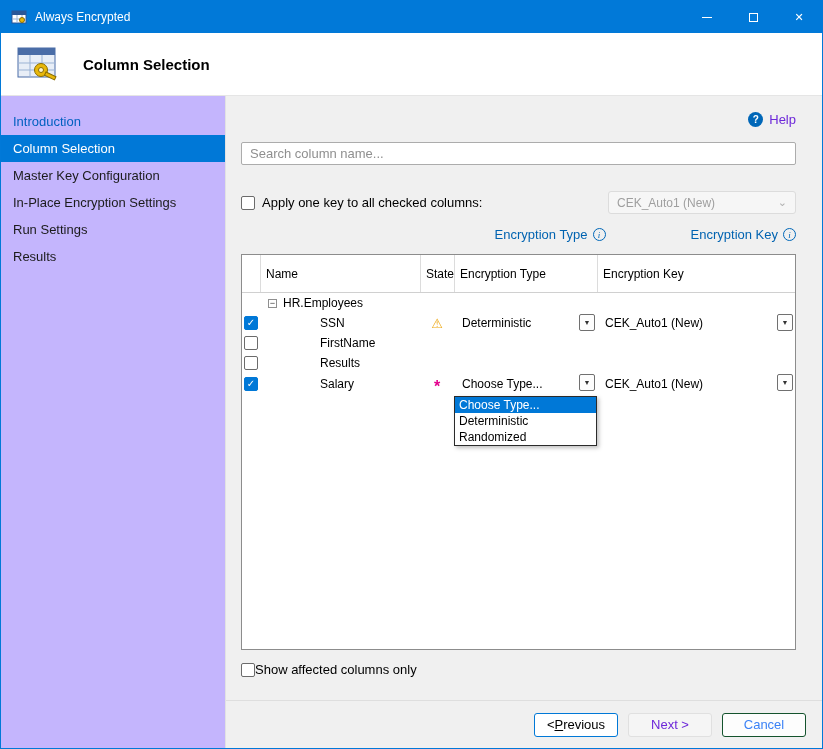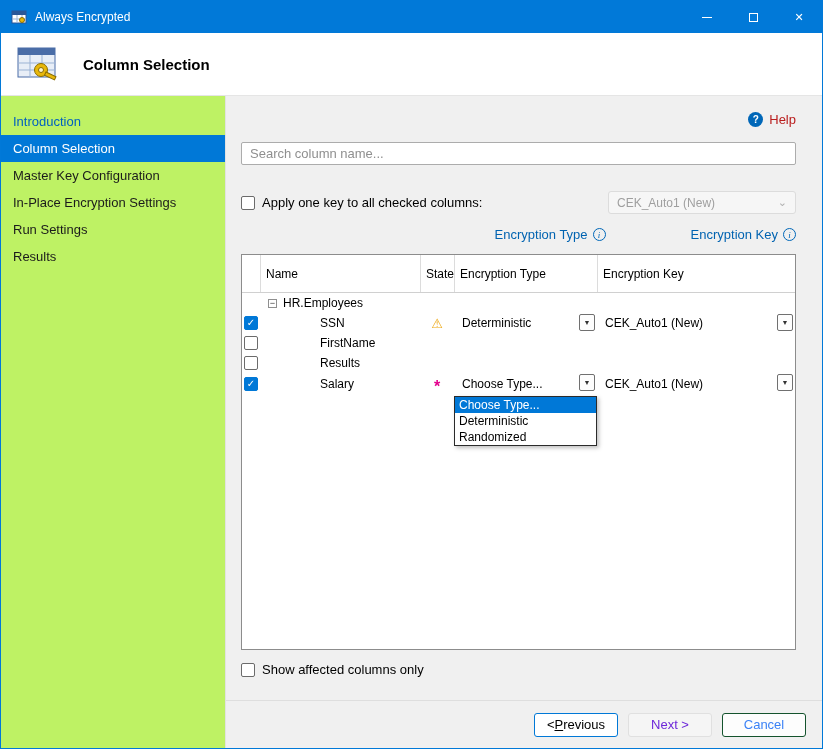--- a/index.html
+++ b/index.html
@@ -15,31 +15,31 @@
   .win-controls{ margin-left:auto; display:flex; height:100%; }
   .win-btn{ width:46px; height:100%; display:flex; align-items:center; justify-content:center; color:#fff; font-size:11px; cursor:default; }
   .glyph-min{ width:10px; height:1px; background:#fff; display:block; }
   .glyph-max{ width:9px; height:9px; border:1px solid #fff; display:block; }
   
   .header{ flex:0 0 63px; background:#fff; display:flex; align-items:center; border-bottom:1px solid #e5e5e5; }
   .header-icon{ margin:0 22px 0 14px; display:inline-flex; }
   .header h1{ font-size:15px; font-weight:bold; color:#000; }
   
   .body{ flex:1; display:flex; min-height:0; }
-  .sidebar{ flex:0 0 225px; background:#bef264; border-right:1px solid #e2e2e2; padding-top:12px; }
+  .sidebar{ flex:0 0 225px; background:#c4b5fd; border-right:1px solid #e2e2e2; padding-top:12px; }
   .nav-item{ font-size:13px; padding:6px 12px; color:#1b1b1b; cursor:default; }
   .nav-item.visited{ color:#0060c0; }
   .nav-item.current{ background:#0078d7; color:#fff; }
   .right{ flex:1; display:flex; flex-direction:column; min-width:0; }
   .main{ flex:1; padding:0 26px 0 15px; min-height:0; }
   
   .help-row{ display:flex; justify-content:flex-end; align-items:center; gap:6px; padding-top:12px; height:34px; }
   .help-icon{ width:15px; height:15px; border-radius:50%; background:#0067b8; color:#fff; font-size:10px; font-weight:bold;
               display:inline-flex; align-items:center; justify-content:center; }
-  .help-link{ color:#b91c1c; font-size:13px; text-decoration:none; }
+  .help-link{ color:#6d28d9; font-size:13px; text-decoration:none; }
   
   .search{ width:100%; height:23px; margin-top:12px; border:1px solid #acacac; border-radius:2px;
            font-size:13px; padding:0 8px; color:#222; background:#fff; font-family:"Liberation Sans", sans-serif; }
   .search::placeholder{ color:#8f8f8f; }
   
   .apply-row{ margin-top:26px; display:flex; align-items:center; gap:7px; font-size:13px; }
   .cb{ width:14px; height:14px; border:1px solid #6b6b6b; background:#fff; border-radius:2px; flex:0 0 14px;
        display:inline-flex; align-items:center; justify-content:center; }
   .cb.checked{ background:#0078d7; border-color:#0078d7; color:#fff; font-size:10px; line-height:1; }
   .combo-disabled{ margin-left:auto; width:188px; height:23px; display:flex; align-items:center; padding:0 8px;
@@ -70,21 +70,21 @@
   .req{ color:#e3008c; font-size:16px; font-weight:bold; line-height:1; margin-top:6px; }
   .cell-combo{ position:relative; display:flex; align-items:center; padding-left:8px; height:100%; white-space:nowrap; overflow:hidden; }
   .combo-btn{ position:absolute; right:2px; top:1px; width:16px; height:17px; border:1px solid #707070; background:#fdfdfd;
               border-radius:2px; display:flex; align-items:center; justify-content:center; font-size:7px; color:#333; }
   
   .open-dropdown{ position:absolute; left:212px; top:141px; width:143px; background:#fff; border:1px solid #2b2b2b;
                   box-shadow:2px 2px 4px rgba(0,0,0,0.25); z-index:5; }
   .dd-option{ height:16px; line-height:16px; padding:0 4px; font-size:12px; color:#000; white-space:nowrap; overflow:hidden; }
   .dd-option.selected{ background:#0078d7; color:#fff; }
   
-  .show-affected{ margin-top:12px; display:flex; align-items:center; gap:7px; font-size:13px; }
+  .show-affected{ margin-top:12px; display:flex; align-items:center; font-size:13px; }
   
   .footer{ flex:0 0 48px; background:#f0f0f0; border-top:1px solid #dedede; display:flex; align-items:center;
            justify-content:flex-end; gap:10px; padding-right:16px; }
   .btn{ height:24px; min-width:84px; font-size:13px; border-radius:3px; font-family:"Liberation Sans", sans-serif;
         display:inline-flex; align-items:center; justify-content:center; padding:0 10px; cursor:default; }
   .btn-previous{ background:#fff; border:1px solid #0078d7; color:#000; }
   .btn-next{ background:#f5f5f5; border:1px solid #e0e0e0; color:#6d28d9; }
   .btn-cancel{ background:#fdfdfd; border:1px solid #14532d; color:#3b82f6; }
   .mnemonic{ text-decoration:underline; }
 </style>

